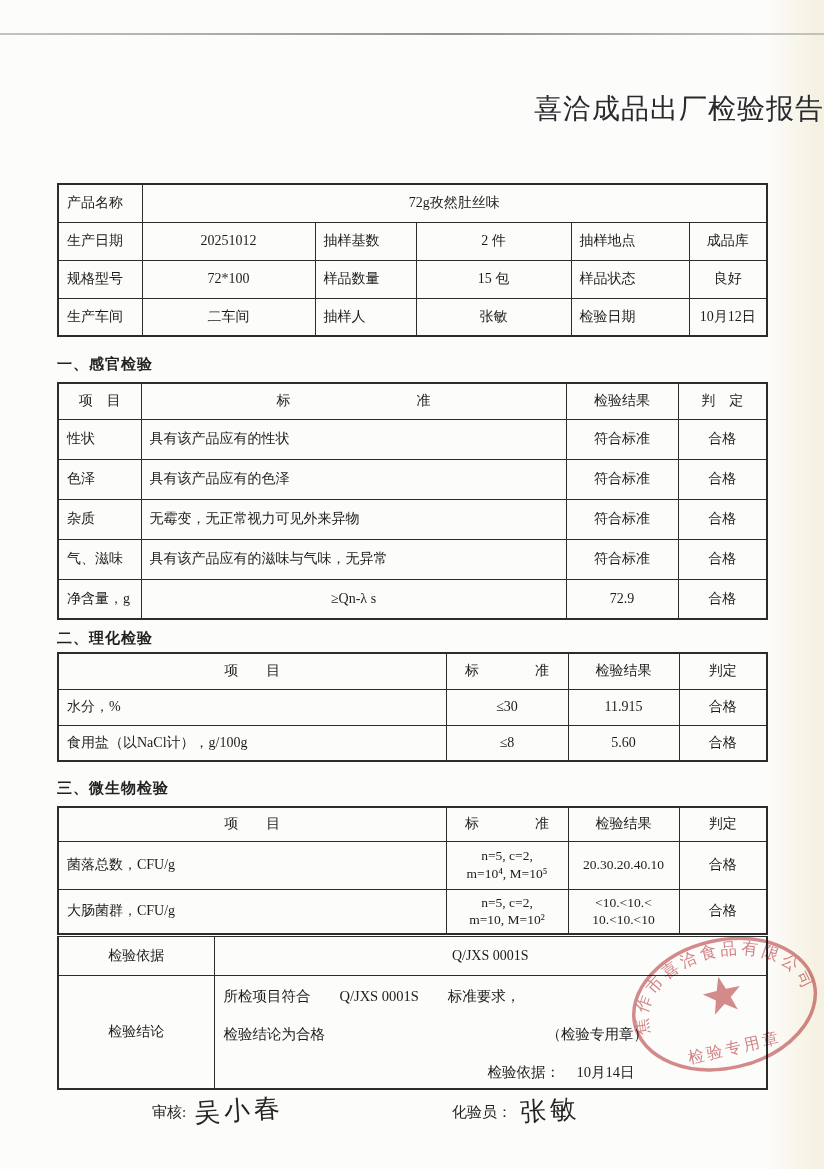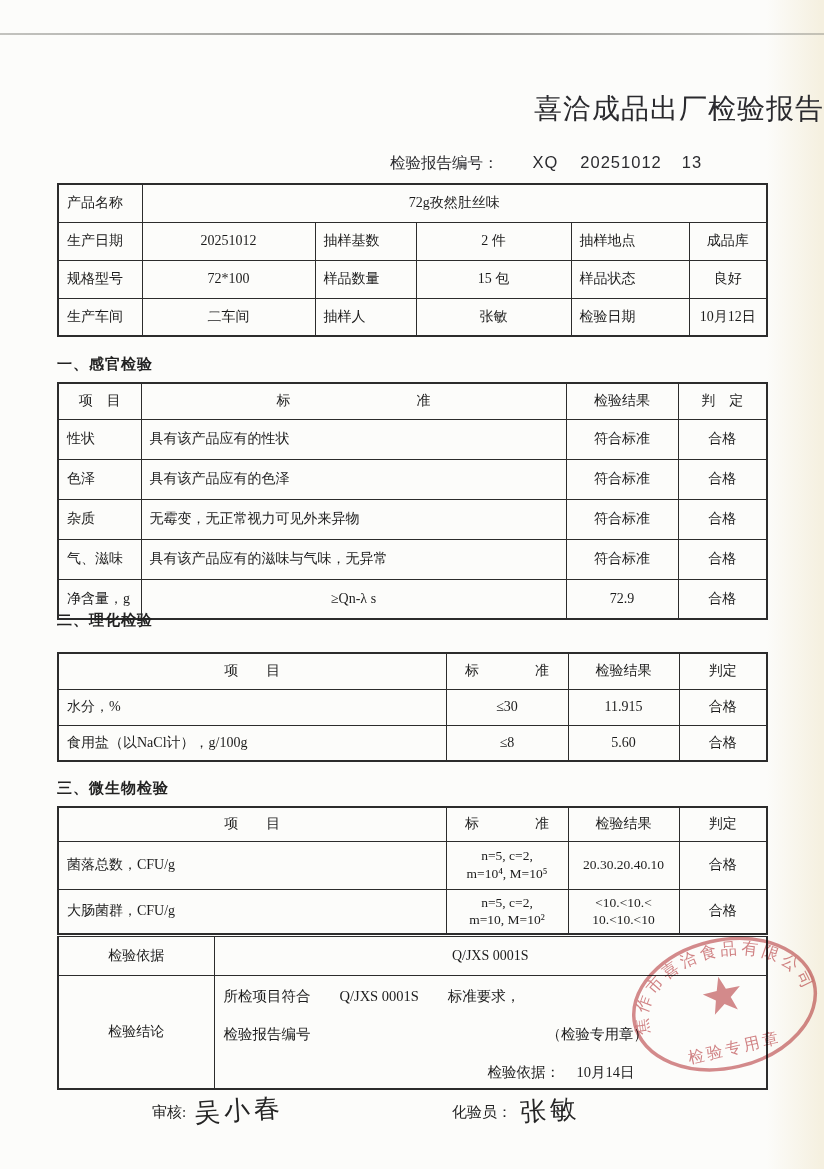--- a/index.html
+++ b/index.html
@@ -25,21 +25,21 @@
   td{border:1px solid #2c2c2c;font-size:14px;padding:0 6px;overflow:hidden;vertical-align:middle;}
   .th{text-align:center;white-space:pre;padding:0;}
   .ctr{text-align:center;padding:0 2px;}
   .lft{text-align:left;padding-left:8px;}
 
   #t-info{top:183px;} #t-info tr{height:38px;padding-left:35px;}
   .sec-heading{position:absolute;left:57px;font-weight:bold;font-size:15px;color:#222;
     font-family:"Liberation Sans","DejaVu Sans",sans-serif;letter-spacing:1px;}
   #h-sensory{top:355px;} #t-sensory{top:382px;}
   #t-sensory tr{height:40px;} #t-sensory tr:first-child{height:36px;}
-  #h-phys{top:611px;font-family:Liberation Mono, monospace;} #t-phys{top:652px;}
+  #h-phys{top:629px;font-family:Liberation Mono, monospace;} #t-phys{top:652px;}
   #t-phys tr{height:36px;}
   #h-micro{top:779px;} #t-micro{top:806px;}
   #t-micro tr:first-child{height:34px;}
   #t-micro tr.r1{height:48px;} #t-micro tr.r2{height:45px;}
   .two-line{line-height:1.3;font-size:13.5px;text-align:center;padding:0 1px;}
   #t-bottom{top:936px;border-top:none;}
   #t-bottom tr.r-basis{height:39px;} #t-bottom tr.r-concl{height:113px;}
   .concl-cell{position:relative;padding:0;}
   .c-abs{position:absolute;white-space:pre;font-size:14.5px;}
   .c-line1{top:11px;left:9px;}
@@ -59,26 +59,20 @@
 </style>
 </head>
 <body>
 
 <div class="page">
 
   <div class="scan-top-line"></div>
 
   <div class="title">喜洽成品出厂检验报告</div>
 
-  <div class="report-line">
-    <span>检验报告编号：</span>
-    <span class="v v1">XQ</span>
-    <span class="v v2">20251012</span>
-    <span class="v v3">13</span>
-  </div>
 
   <table id="t-info">
     <colgroup>
         <col style="width:84px">
         <col style="width:173px">
         <col style="width:101px">
         <col style="width:155px">
         <col style="width:118px">
         <col style="width:78px">
       </colgroup>
@@ -238,21 +232,21 @@
       </colgroup>
     <tbody>
         <tr class="r-basis">
       <td class="ctr">检验依据</td>
       <td class="ctr">Q/JXS 0001S</td>
     </tr>
     <tr class="r-concl">
       <td class="ctr">检验结论</td>
       <td class="concl-cell">
         <span class="c-abs c-line1">所检项目符合　　Q/JXS 0001S　　标准要求，</span>
-        <span class="c-abs c-line2">检验报告编号</span>
+        <span class="c-abs c-line2">检验结论为合格</span>
         <span class="c-abs c-seal">（检验专用章）</span>
         <span class="c-abs c-datelabel">检验依据：</span>
         <span class="c-abs c-dateval">10月14日</span>
       </td>
     </tr>
   </tbody>
     </table>
 
   <div class="sig" id="sig-review">
     <span>审核:</span>

